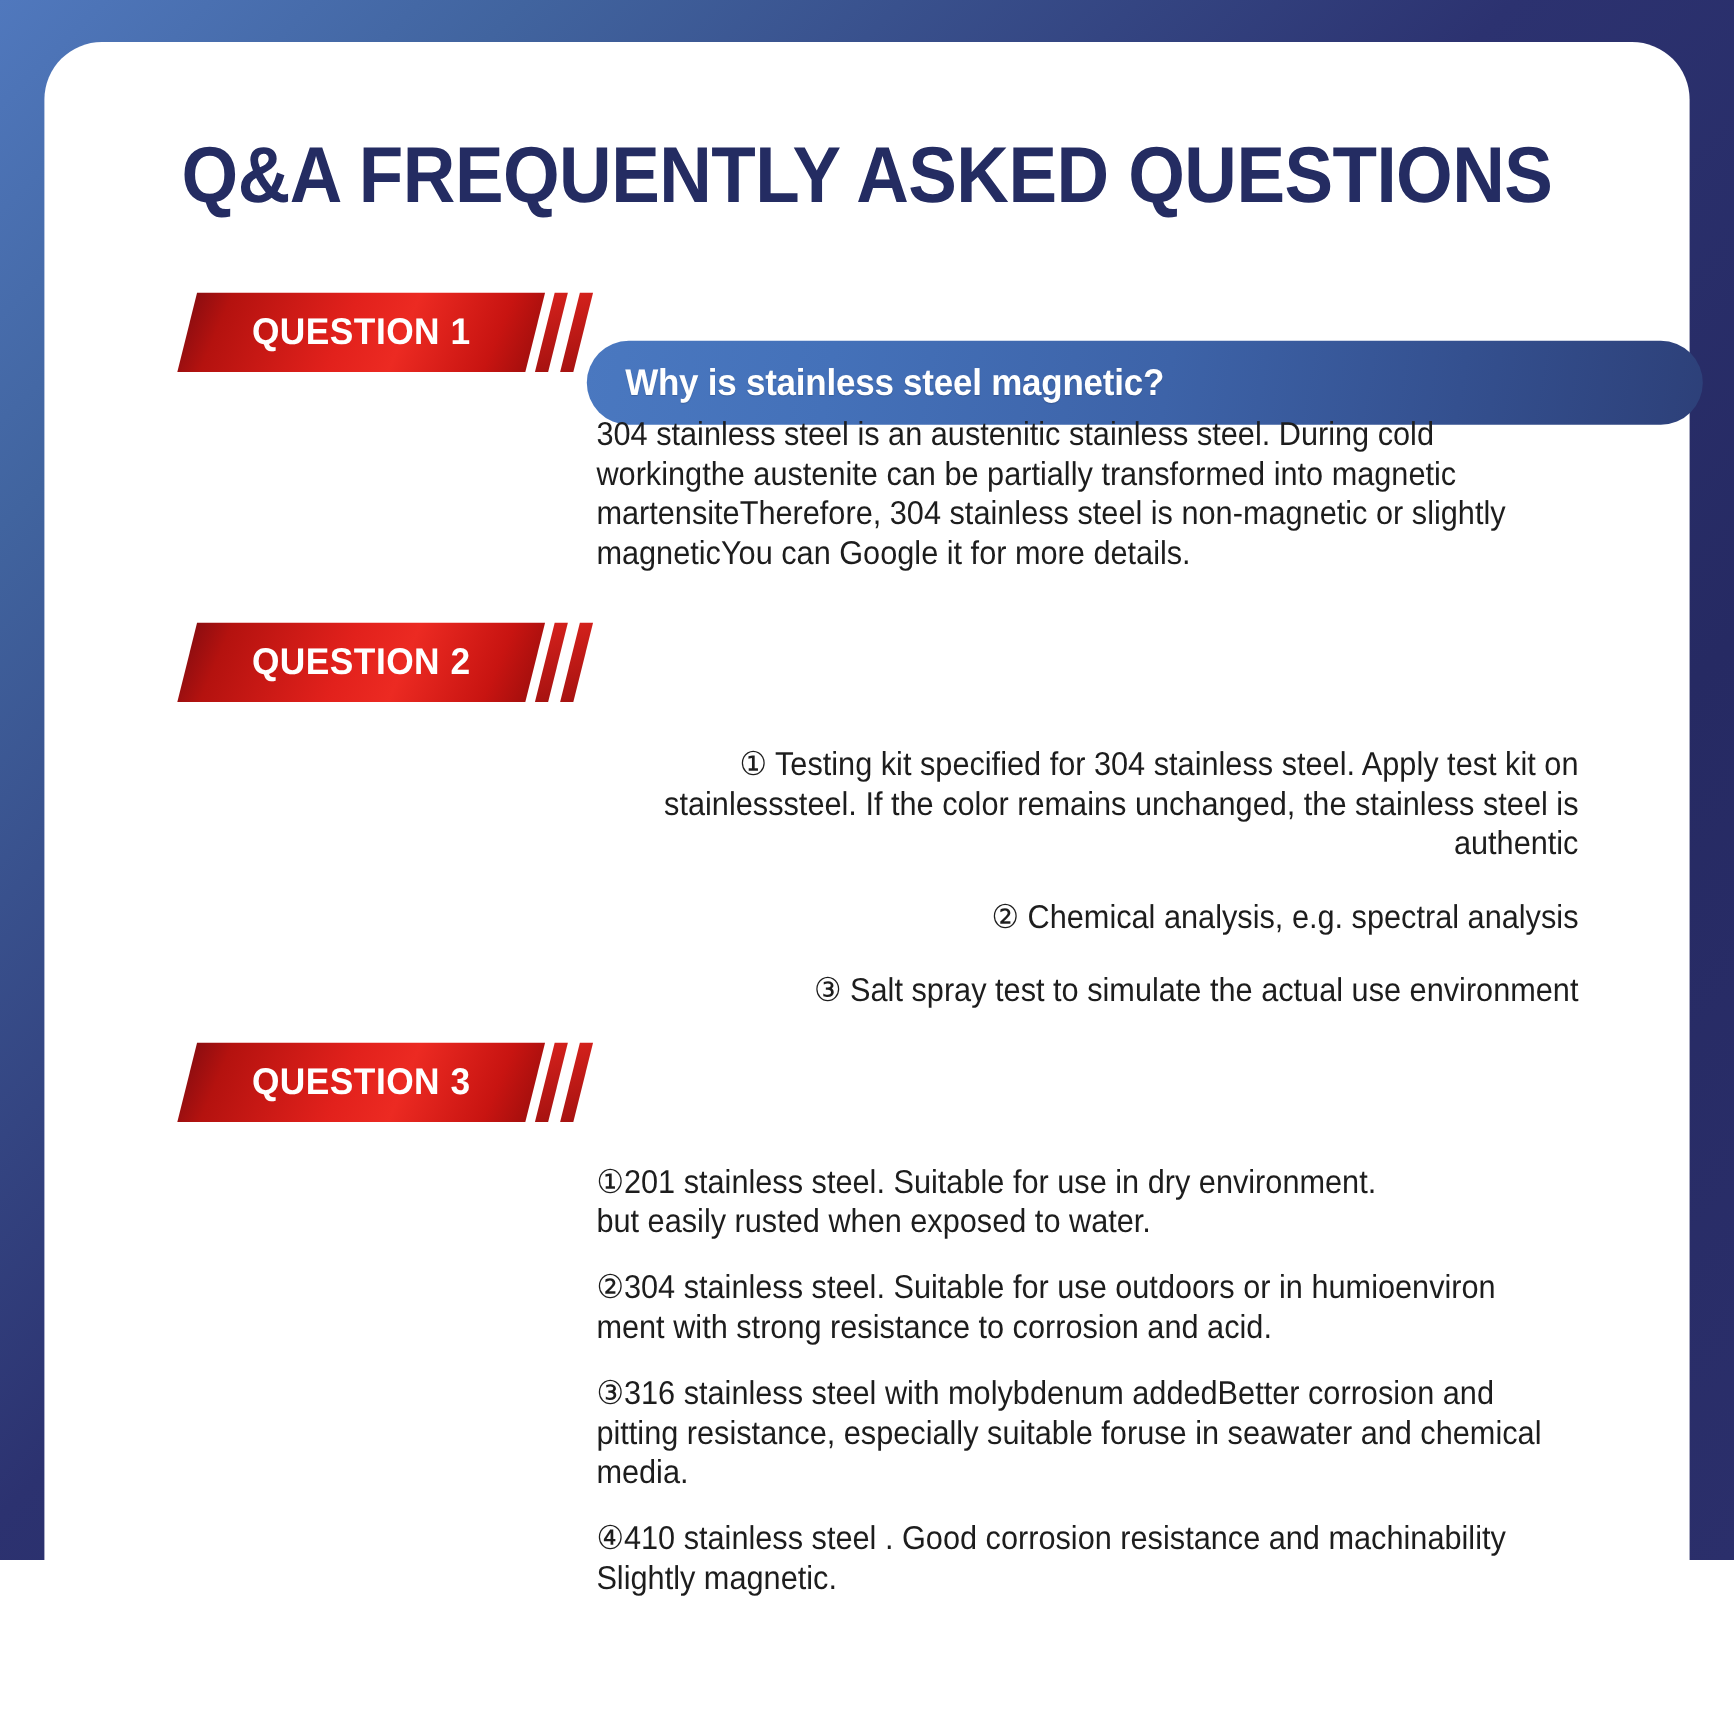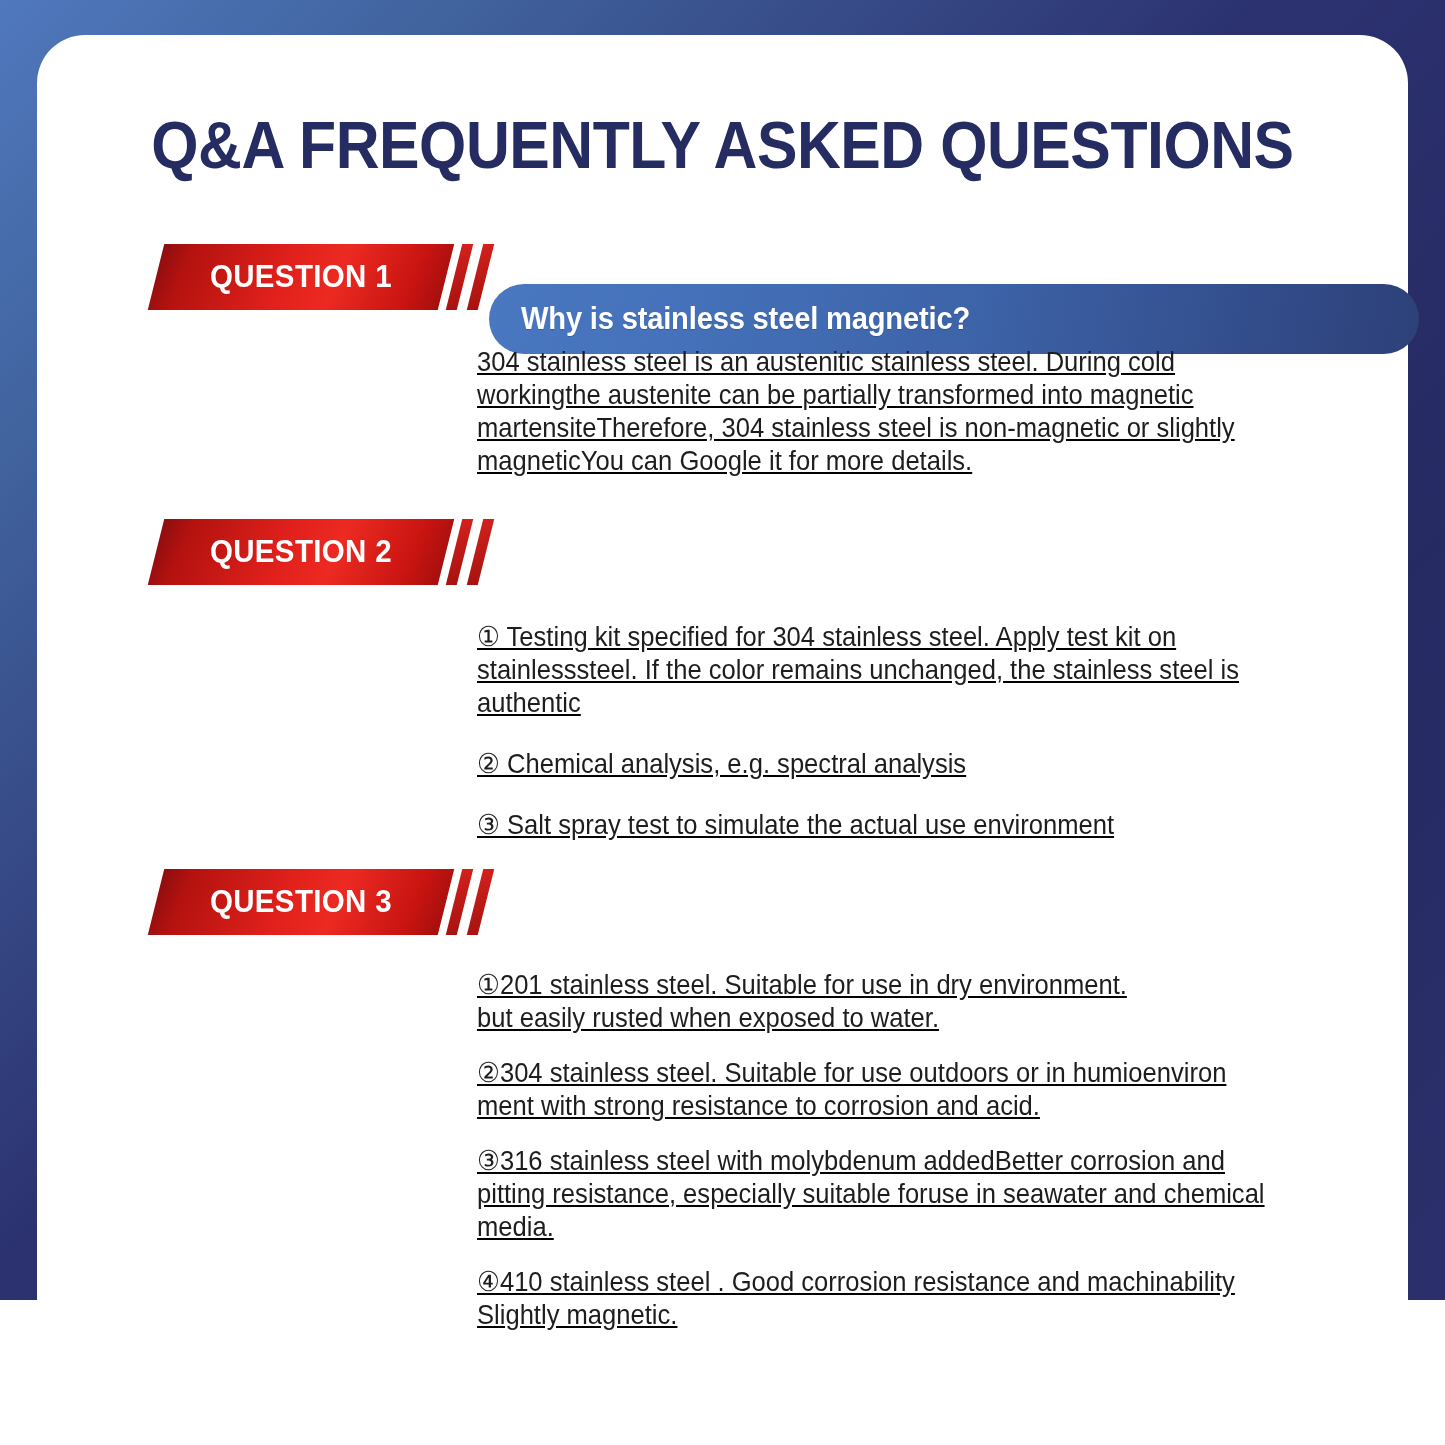--- a/index.html
+++ b/index.html
@@ -125,23 +125,22 @@
     letter-spacing: -0.2px;
     transform: scaleX(0.94);
     transform-origin: left center;
     white-space: nowrap;
     text-shadow: 0 1px 1px rgba(0,0,0,0.18);
   }
 
   
   .answers {
     position: absolute;
-    left: 440px;
+    left: 460px;
     width: 880px;
-    text-decoration: underline;
   }
   .answer-para {
     color: #1d1d1d;
     font-family: "Liberation Sans", sans-serif;
     font-size: 27.5px;
     line-height: 33px;
     transform: scaleX(0.93);
     transform-origin: left top;
     white-space: pre-line;
     margin: 0 0 28px 0;
@@ -173,21 +172,21 @@
       </div>
     </div>
 
     <div class="qa-block" style="top:480px;">
       <div class="qa-header">
         <div class="q-banner"></div>
         <div class="q-banner-label">QUESTION 2</div>
         <div class="slash slash-a"></div>
         <div class="slash slash-b"></div>
       </div>
-      <div class="answers" style="top:105px; position:absolute;">
+      <div class="answers" style="top:105px; position:absolute;text-align:right;">
         <p class="answer-para">① Testing kit specified for 304 stainless steel. Apply test kit on stainlesssteel. If the color remains unchanged, the stainless steel is authentic</p>
         <p class="answer-para">② Chemical analysis, e.g. spectral analysis</p>
         <p class="answer-para">③ Salt spray test to simulate the actual use environment</p>
       </div>
     </div>
 
     <div class="qa-block" style="top:830px;">
       <div class="qa-header">
         <div class="q-banner"></div>
         <div class="q-banner-label">QUESTION 3</div>

